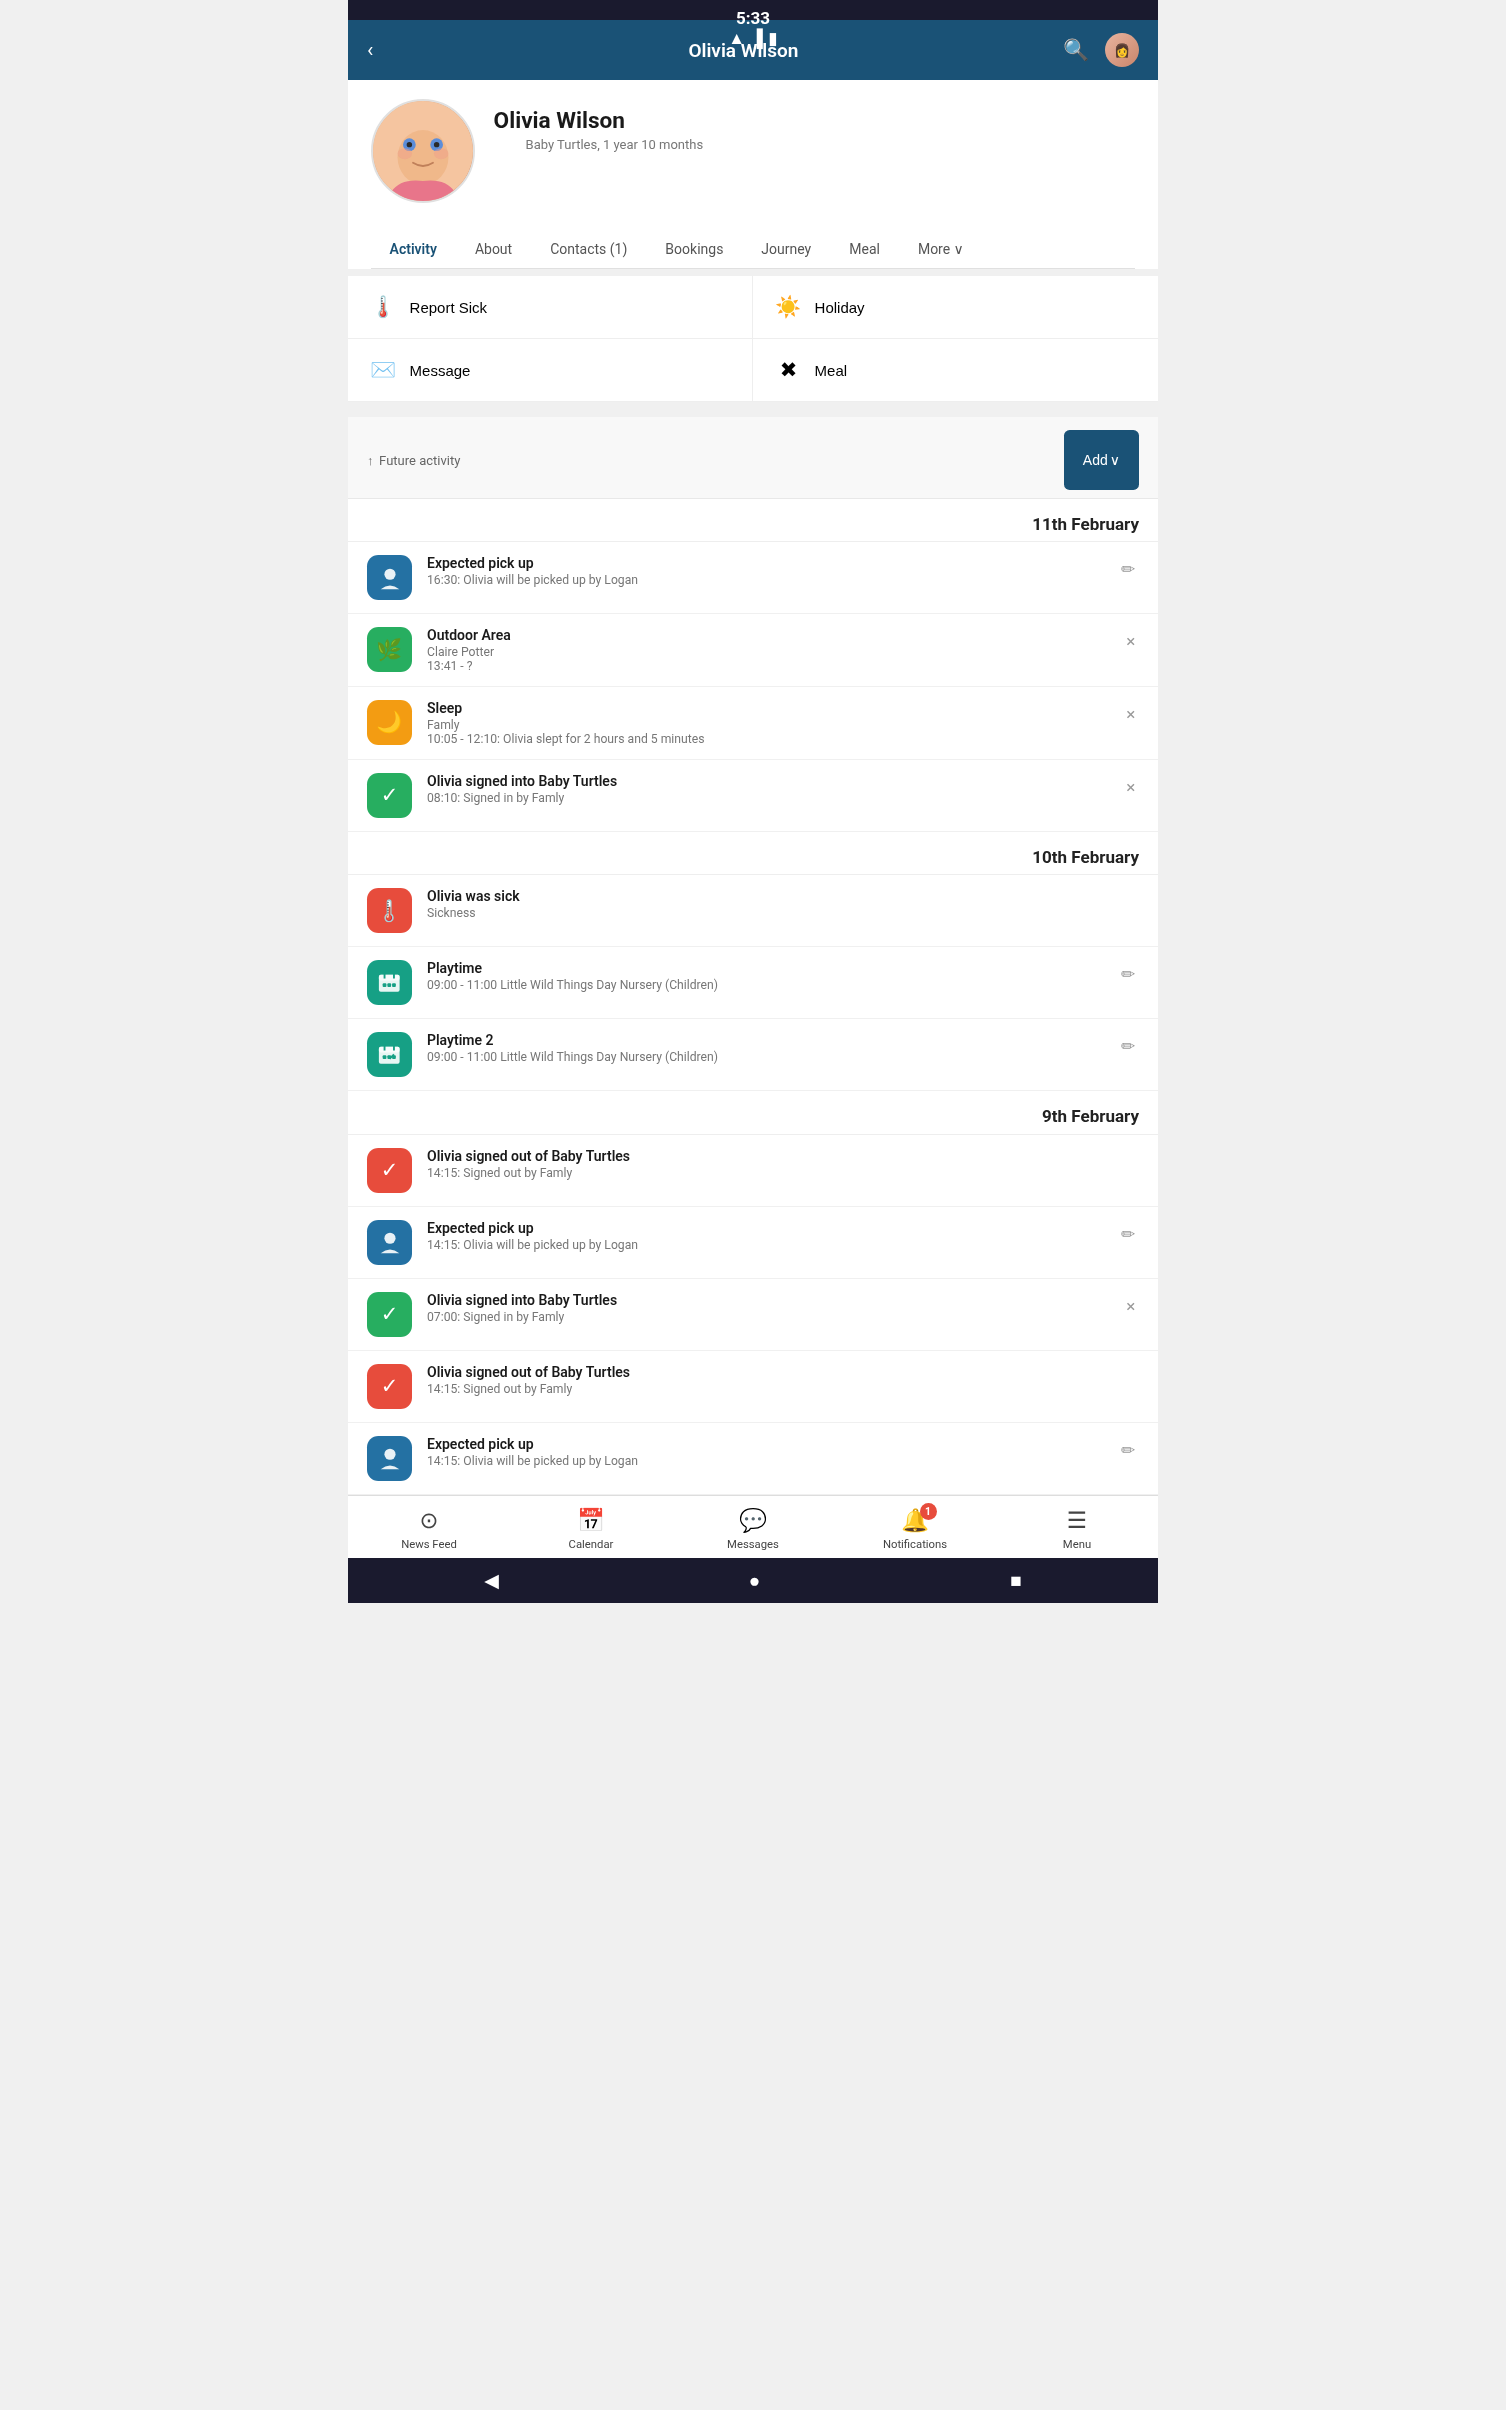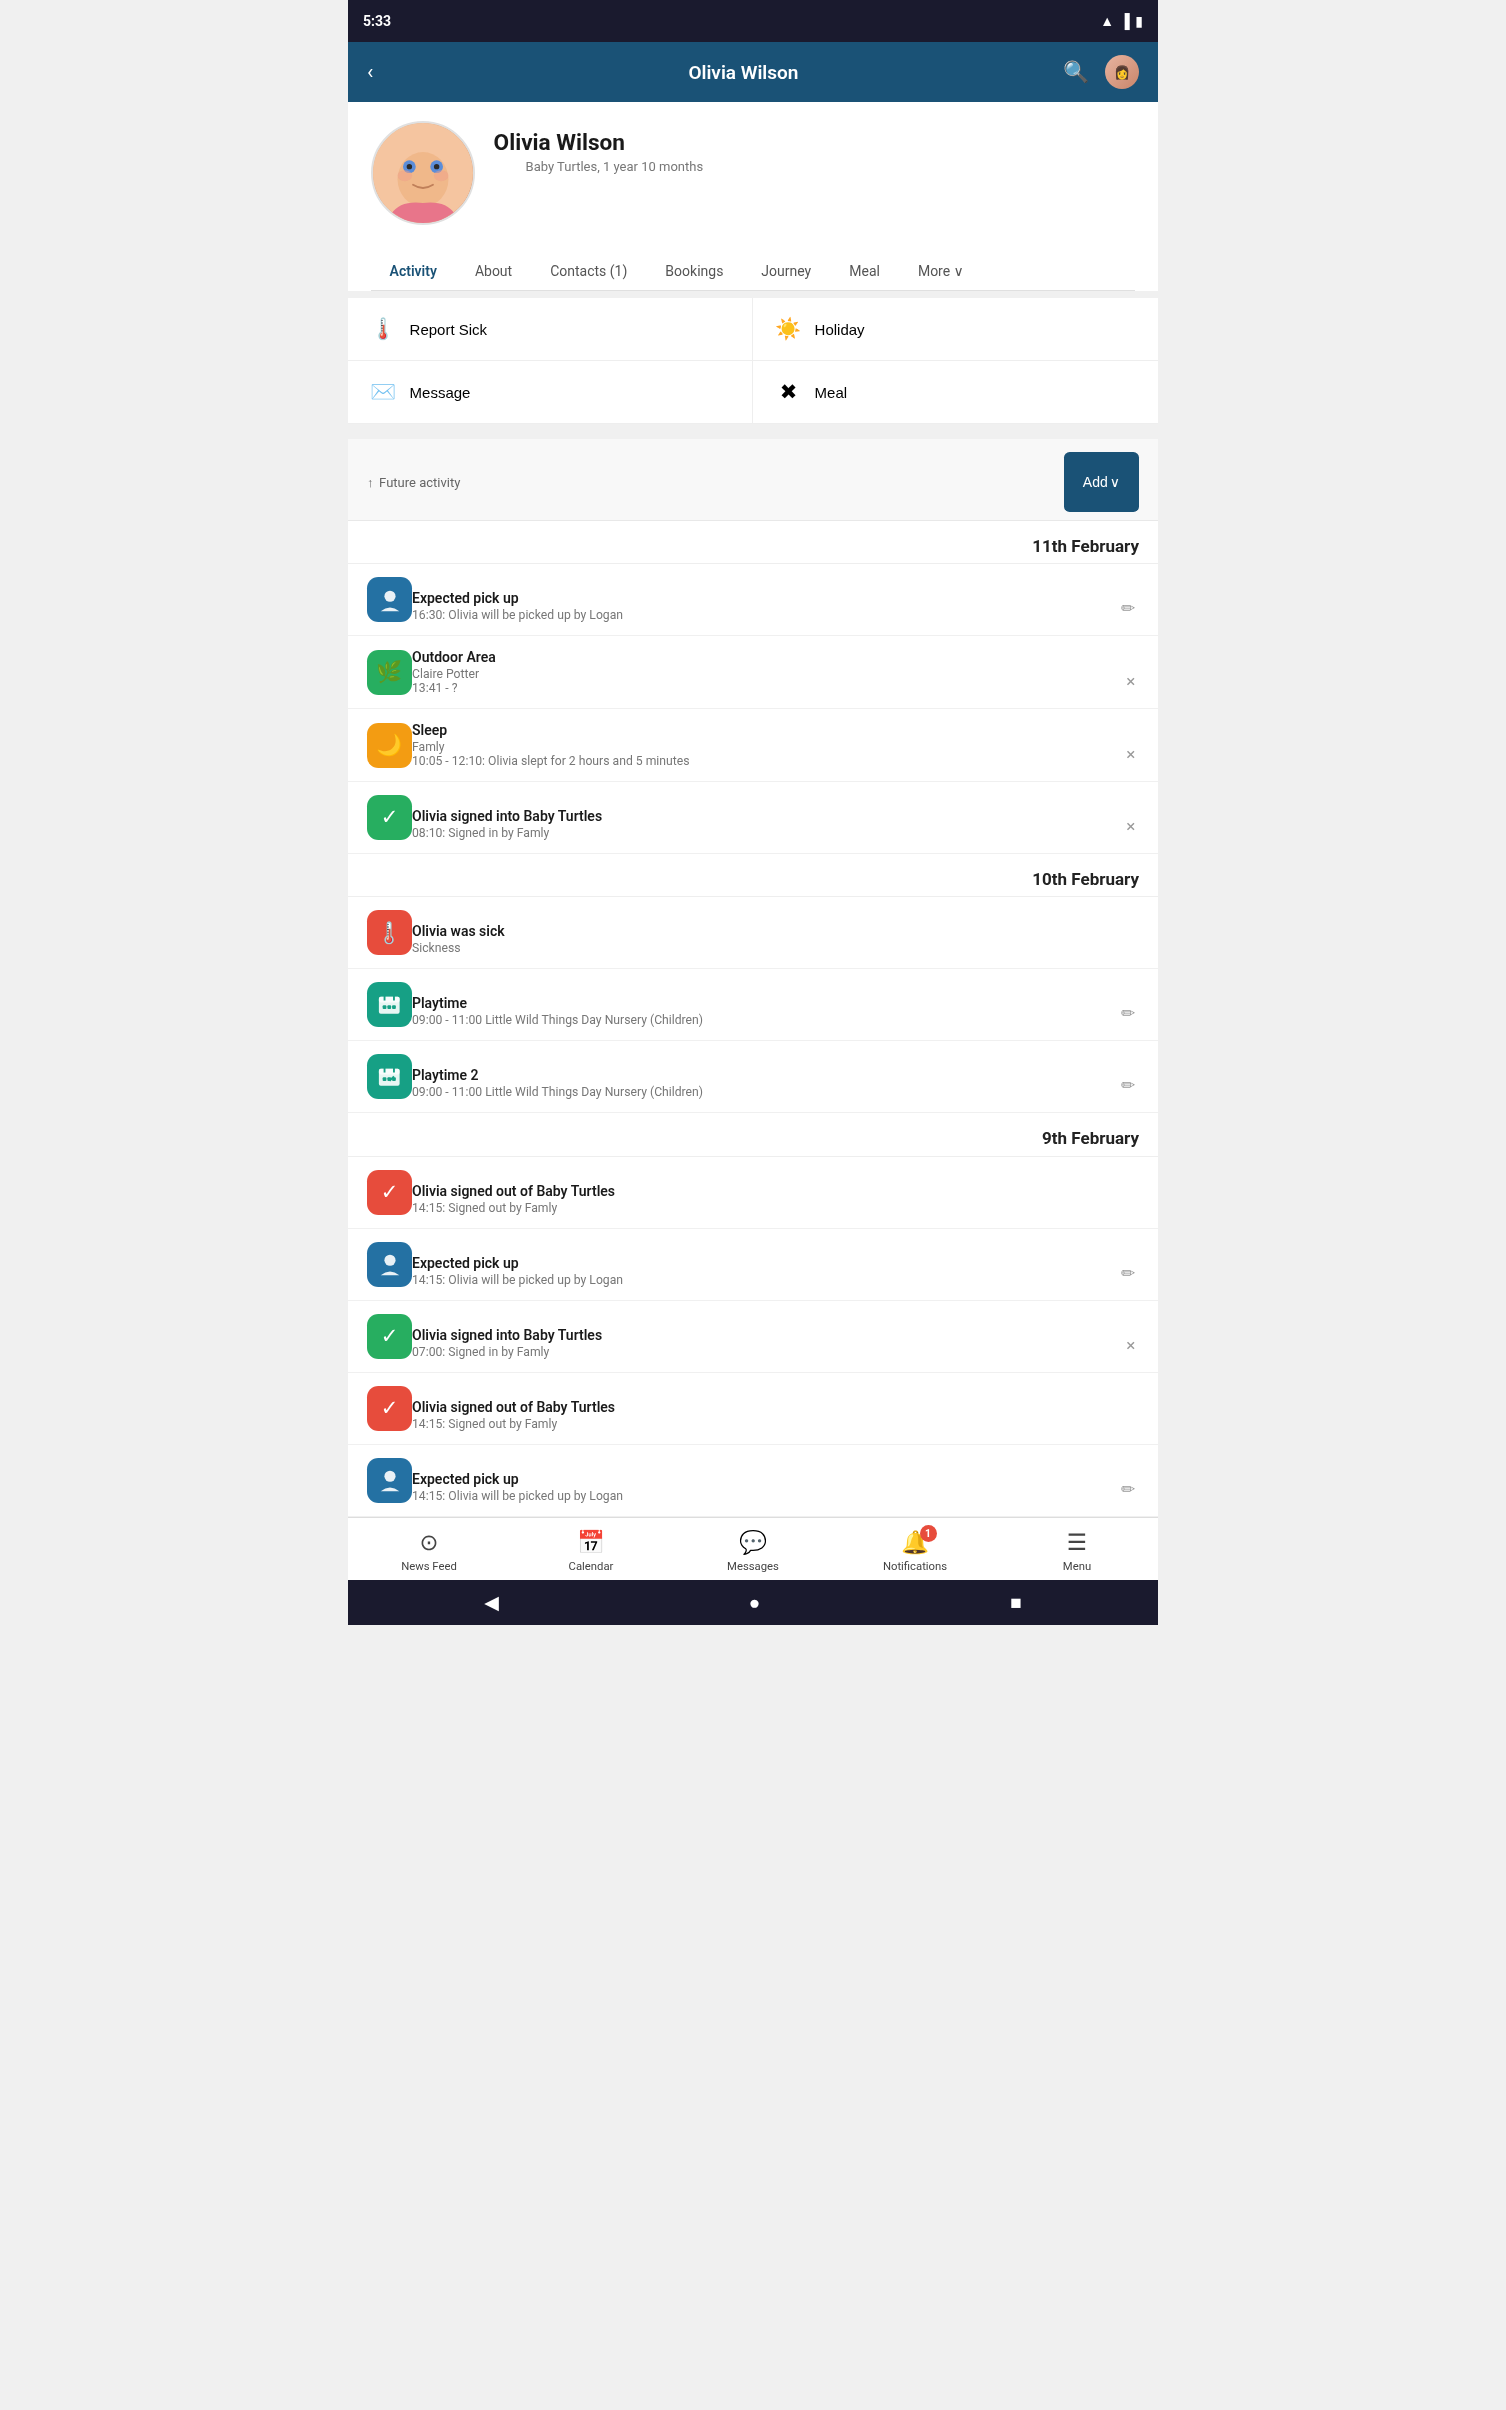--- a/index.html
+++ b/index.html
@@ -15,22 +15,23 @@
     }
 
     
     .status-bar {
       background: #1a1a2e;
       color: white;
       padding: 7.5px 15px;
       display: flex;
       justify-content: space-between;
       align-items: center;
-      font-size: 14px;
-      height: 42px;
+      font-size: 17px;
+      height: 20px;
+      flex-direction: column;
     }
     .status-bar-left { font-weight: bold; }
     .status-bar-right { display: flex; gap: 5.6px; align-items: center; }
 
     
     .top-nav {
       background: #1a5276;
       color: white;
       display: flex;
       align-items: center;
@@ -195,23 +196,24 @@
       font-size: 17px;
       font-weight: 700;
       padding: 15px 19px 7.5px 19px;
       color: #222;
       border-bottom: 0.9px solid #eee;
       text-align: right;
     }
 
     .activity-item {
       display: flex;
-      align-items: flex-end;
+      align-items: flex-start;
       padding: 13px 19px;
       border-bottom: 0.9px solid #f0f0f0;
+      gap: 15px;
     }
     .activity-icon-wrap {
       width: 45px;
       height: 45px;
       border-radius: 11.3px;
       display: flex;
       align-items: center;
       justify-content: center;
       flex-shrink: 0;
       font-size: 21px;

